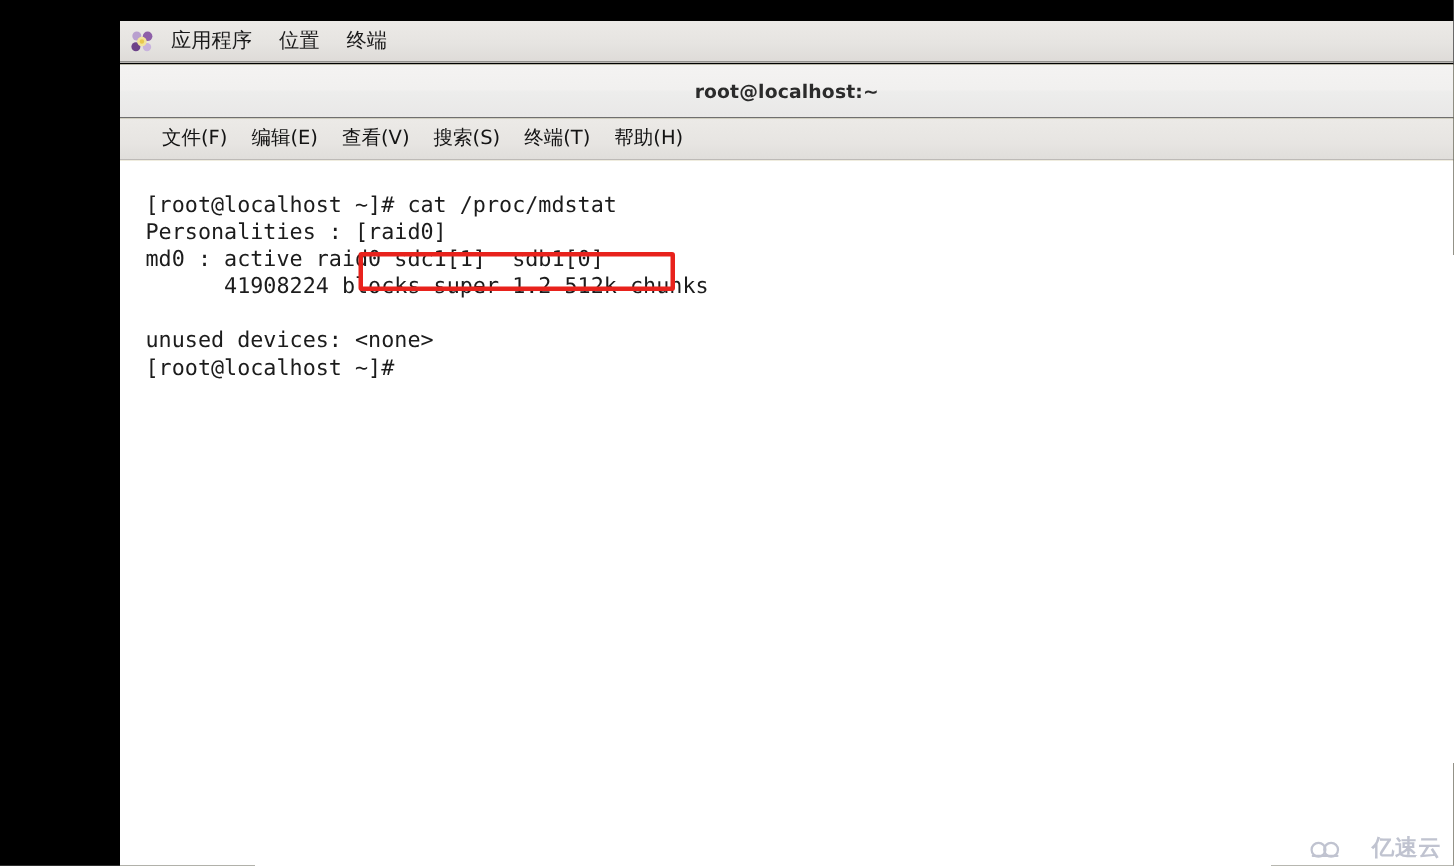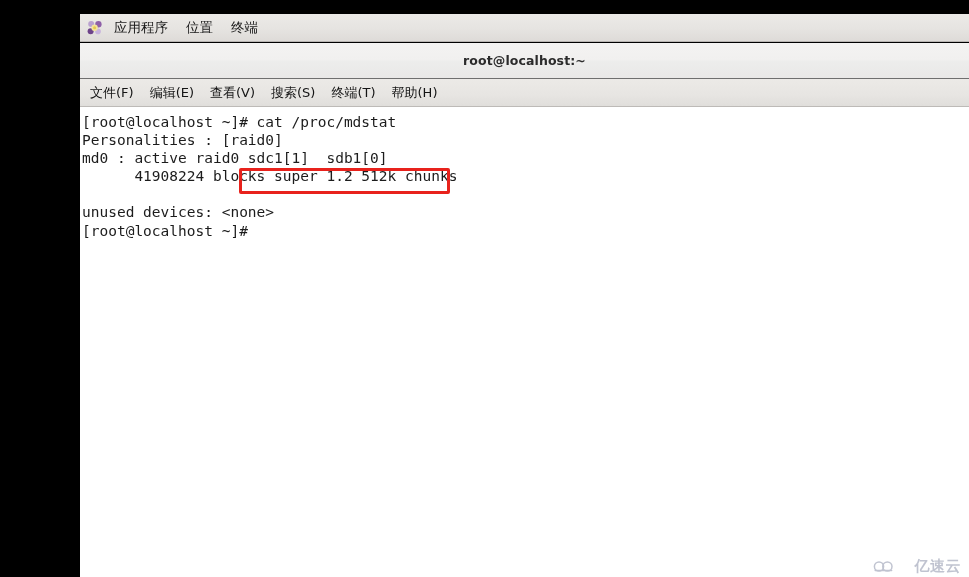--- a/index.html
+++ b/index.html
@@ -80,21 +80,21 @@
   }
 
   #menubar {
     position: relative;
     height: 28px;
     background: linear-gradient(to bottom, #eceae7 0%, #e7e5e2 60%, #e0dedb 100%);
     border-bottom: 1px solid #bdbab7;
     box-sizing: border-box;
     display: flex;
     align-items: center;
-    padding-left: 2px;
+    padding-left: 20px;
   }
   .menu-item {
     font-family: "DejaVu Sans", sans-serif;
     font-size: 13px;
     color: #141414;
     padding: 3px 8px;
     white-space: nowrap;
     line-height: 1;
   }
 
@@ -106,21 +106,21 @@
     padding: 6px 0 0 0;
   }
 
   #term-text {
     font-family: "DejaVu Sans Mono", monospace;
     font-size: 14.5px;
     line-height: 18.1px;
     color: #1c1c1c;
     white-space: pre;
     padding-left: 2px;
-    margin: 0;
+    margin: 15px;
   }
 
   
   #annotation-box {
     position: absolute;
     left: 159px;
     top: 61px;
     width: 211px;
     height: 26px;
     border: 3px solid #e8221c;
@@ -128,21 +128,21 @@
     box-sizing: border-box;
     pointer-events: none;
   }
 
   
   #watermark {
     position: absolute;
     right: 8px;
     bottom: 8px;
     display: flex;
-    align-items: center;
+    align-items: flex-start;
     gap: 20px;
     opacity: 0.62;
   }
   #watermark-icon { display: block; }
   #watermark-text {
     font-family: "DejaVu Sans", sans-serif;
     font-size: 15px;
     font-weight: bold;
     color: #9aa0b4;
     letter-spacing: 0.5px;

